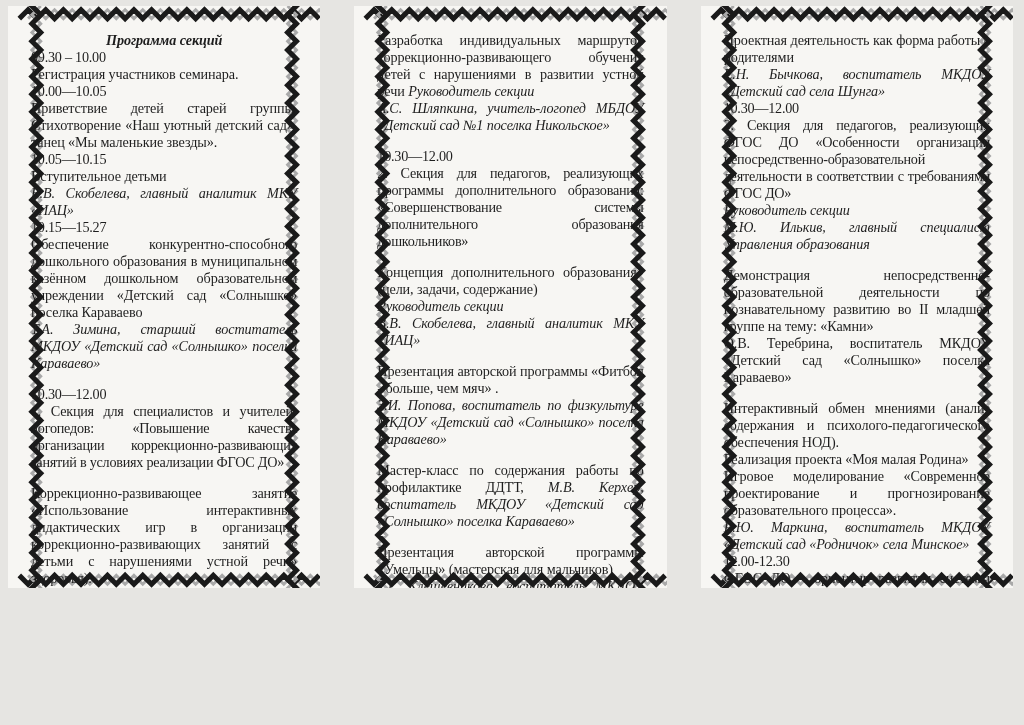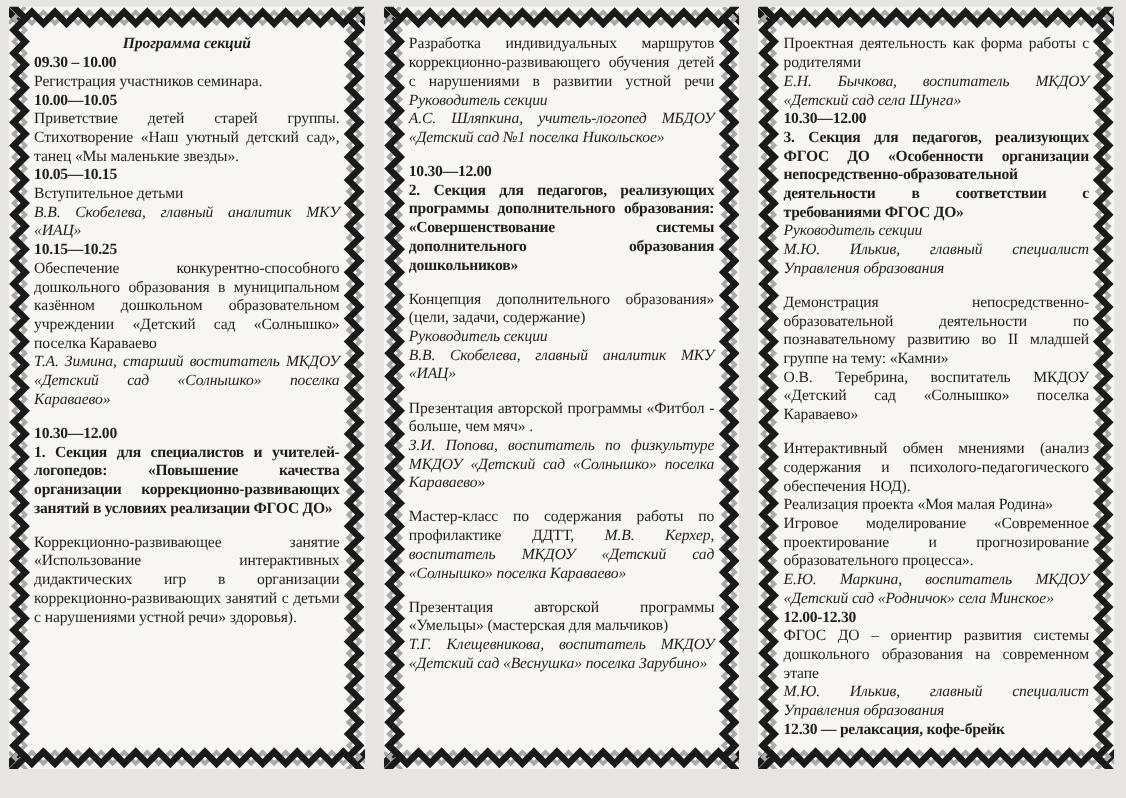--- a/index.html
+++ b/index.html
@@ -9,23 +9,23 @@
   body {
     width: 1024px;
     height: 725px;
     background: var(--bg, #e6e5e2);
     font-family: "Liberation Serif", serif;
     color: var(--ink, #1e1e1e);
     overflow: hidden;
   }
   .sheet {
     display: flex;
-    gap: 17px;
+    gap: 34px;
     padding: 6px 11px 0 8px;
-    height: 699px;
+    height: 588px;
     box-sizing: border-box;
   }
   .panel {
     position: relative;
     flex: 1;
     height: 100%;
     box-sizing: border-box;
     background: var(--paper, #f7f6f3);
     padding: 26px 23px 18px;
     overflow: hidden;
@@ -44,21 +44,21 @@
     letter-spacing: -0.1px;
   }
   p.blk {
     margin: 0;
     text-align: justify;
   }
   p.blk.center { text-align: center; }
   p.blk.gap { margin-top: 14px; }
   .run-r { font-style: normal; font-weight: normal; }
   .run-i { font-style: italic; font-weight: normal; font-family: Liberation Serif, serif; }
-  .run-b { font-style: normal; font-weight: bold; letter-spacing: -0.25px; }
+  .run-b { font-style: normal; font-weight: normal; letter-spacing: -0.25px; }
   .run-bi { font-style: italic; font-weight: bold; }
 </style>
 </head>
 <body style="--bg: #e6e5e2; --paper: #f7f6f3; --ink: #1e1e1e;">
 
 <div class="sheet">
   <section class="panel">
     <svg class="zz" viewBox="0 0 324 693">
         <polyline points="0,15 10.5,4.5 21,15 31.5,4.5 42,15 52.5,4.5 63,15 73.5,4.5 84,15 94.5,4.5 105,15 115.5,4.5 126,15 136.5,4.5 147,15 157.5,4.5 168,15 178.5,4.5 189,15 199.5,4.5 210,15 220.5,4.5 231,15 241.5,4.5 252,15 262.5,4.5 273,15 283.5,4.5 294,15 304.5,4.5 315,15 325.5,4.5 336,15 346.5,4.5 357,15" fill="none" stroke="#a9a9a9" stroke-width="3.5"></polyline>
         <polyline points="-10.5,15 0,4.5 10.5,15 21,4.5 31.5,15 42,4.5 52.5,15 63,4.5 73.5,15 84,4.5 94.5,15 105,4.5 115.5,15 126,4.5 136.5,15 147,4.5 157.5,15 168,4.5 178.5,15 189,4.5 199.5,15 210,4.5 220.5,15 231,4.5 241.5,15 252,4.5 262.5,15 273,4.5 283.5,15 294,4.5 304.5,15 315,4.5 325.5,15 336,4.5 346.5,15" fill="none" stroke="#1a1a1a" stroke-width="6"></polyline>
@@ -71,21 +71,21 @@
       </svg>
     <div class="col">
         <p class="blk center"><span class="run-bi">Программа секций</span></p>
         <p class="blk"><span class="run-b">09.30 – 10.00</span></p>
         <p class="blk"><span class="run-r">Регистрация участников семинара.</span></p>
         <p class="blk"><span class="run-b">10.00—10.05</span></p>
         <p class="blk"><span class="run-r">Приветствие детей старей группы. Стихотворение «Наш уютный детский сад», танец «Мы маленькие звезды».</span></p>
         <p class="blk"><span class="run-b">10.05—10.15</span></p>
         <p class="blk"><span class="run-r">Вступительное детьми</span></p>
         <p class="blk"><span class="run-i">В.В. Скобелева, главный аналитик МКУ «ИАЦ»</span></p>
-        <p class="blk"><span class="run-b">10.15—10.25</span></p>
+        <p class="blk"><span class="run-b">10.15—15.27</span></p>
         <p class="blk"><span class="run-r">Обеспечение конкурентно-способного дошкольного образования в муниципальном казённом дошкольном образовательном учреждении «Детский сад «Солнышко» поселка Караваево</span></p>
         <p class="blk"><span class="run-i">Т.А. Зимина, старший воститатель МКДОУ «Детский сад «Солнышко» поселка Караваево»</span></p>
         <p class="blk gap"><span class="run-b">10.30—12.00</span></p>
         <p class="blk"><span class="run-b">1. Секция для специалистов и учителей-логопедов: «Повышение качества организации коррекционно-развивающих занятий в условиях реализации ФГОС ДО»</span></p>
         <p class="blk gap"><span class="run-r">Коррекционно-развивающее занятие «Использование интерактивных дидактических игр в организации коррекционно-развивающих занятий с детьми с нарушениями устной речи» здоровья).</span></p>
       </div>
   </section>
   <section class="panel">
     <svg class="zz" viewBox="0 0 324 693">
         <polyline points="0,15 10.5,4.5 21,15 31.5,4.5 42,15 52.5,4.5 63,15 73.5,4.5 84,15 94.5,4.5 105,15 115.5,4.5 126,15 136.5,4.5 147,15 157.5,4.5 168,15 178.5,4.5 189,15 199.5,4.5 210,15 220.5,4.5 231,15 241.5,4.5 252,15 262.5,4.5 273,15 283.5,4.5 294,15 304.5,4.5 315,15 325.5,4.5 336,15 346.5,4.5 357,15" fill="none" stroke="#a9a9a9" stroke-width="3.5"></polyline>

